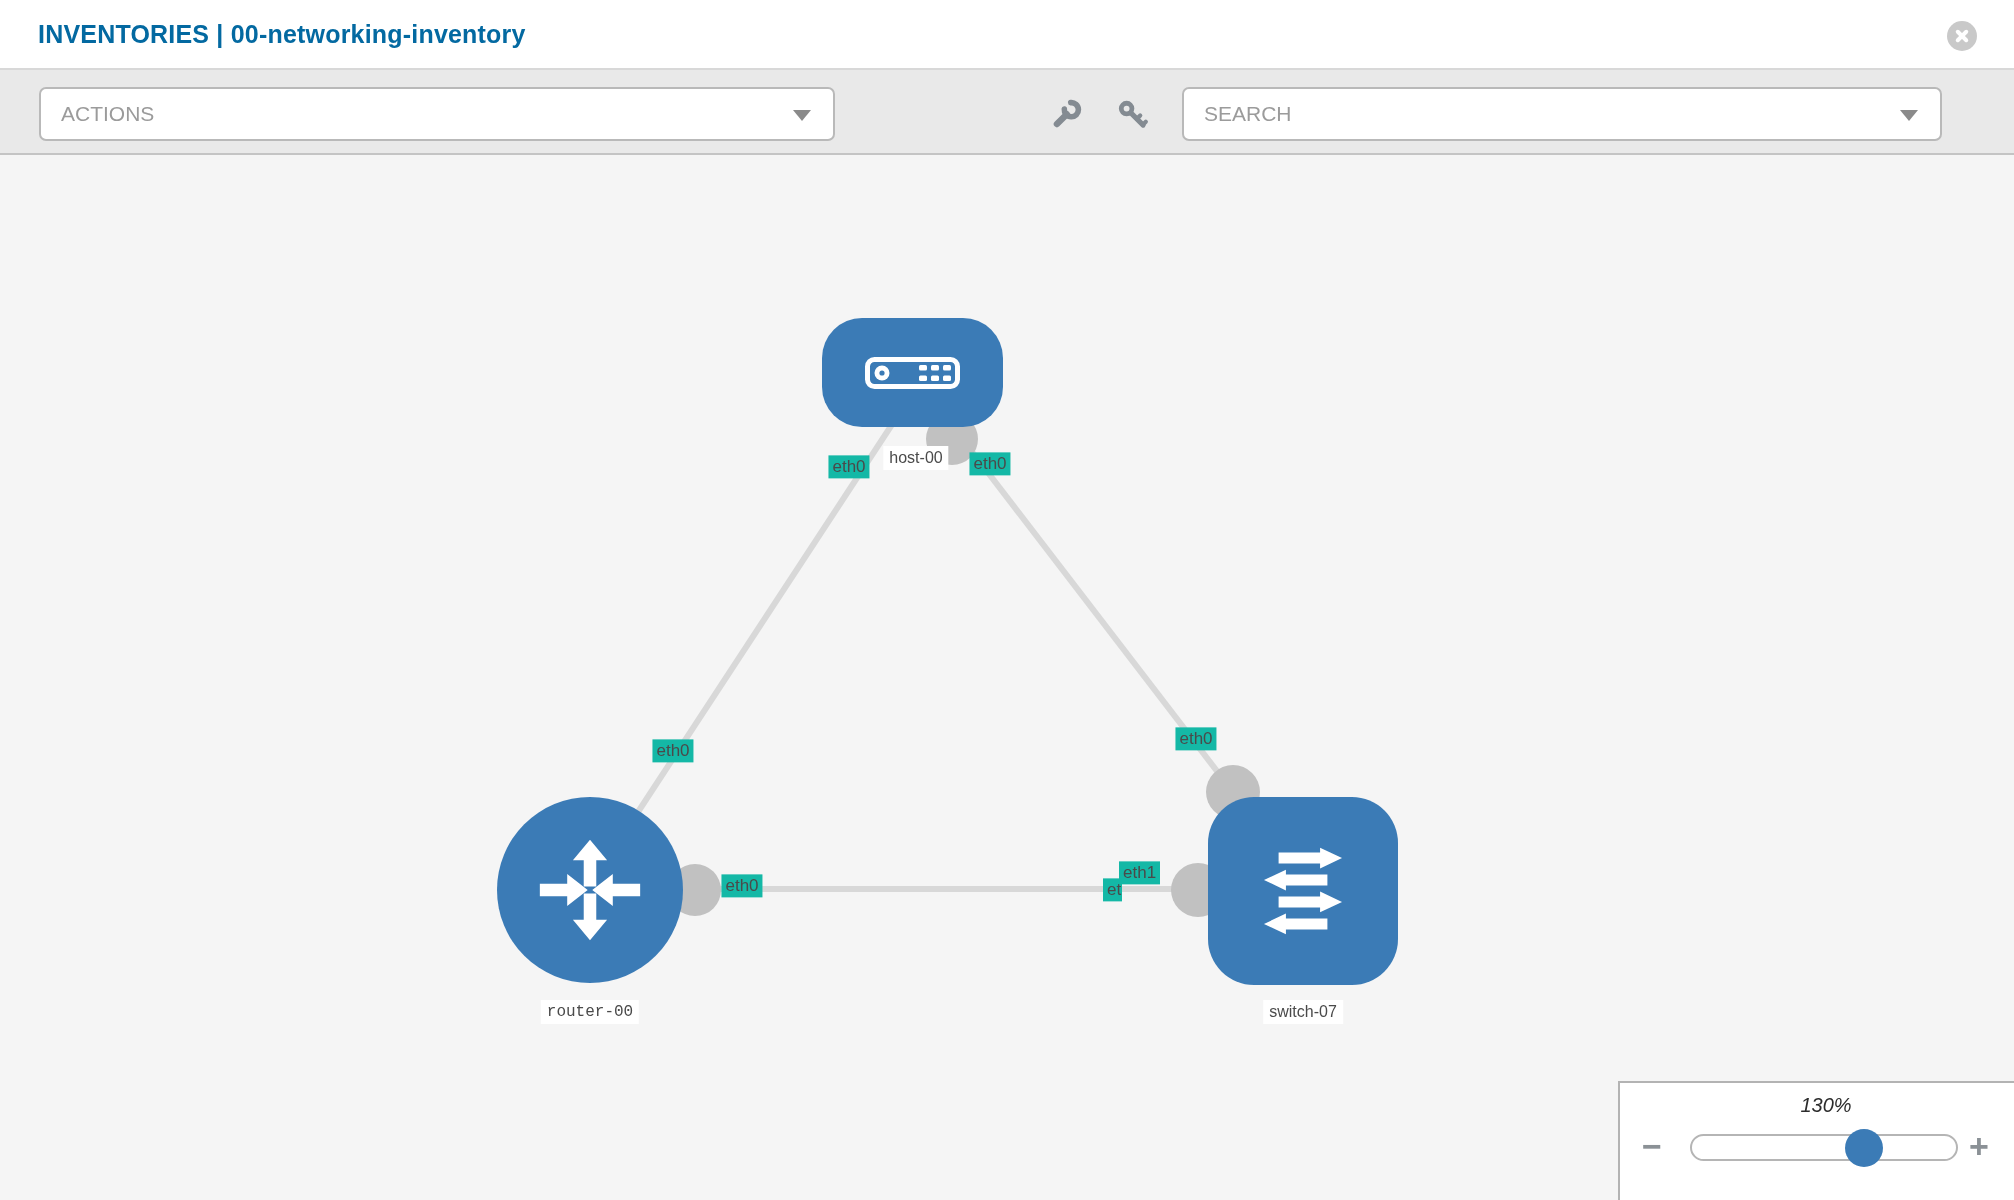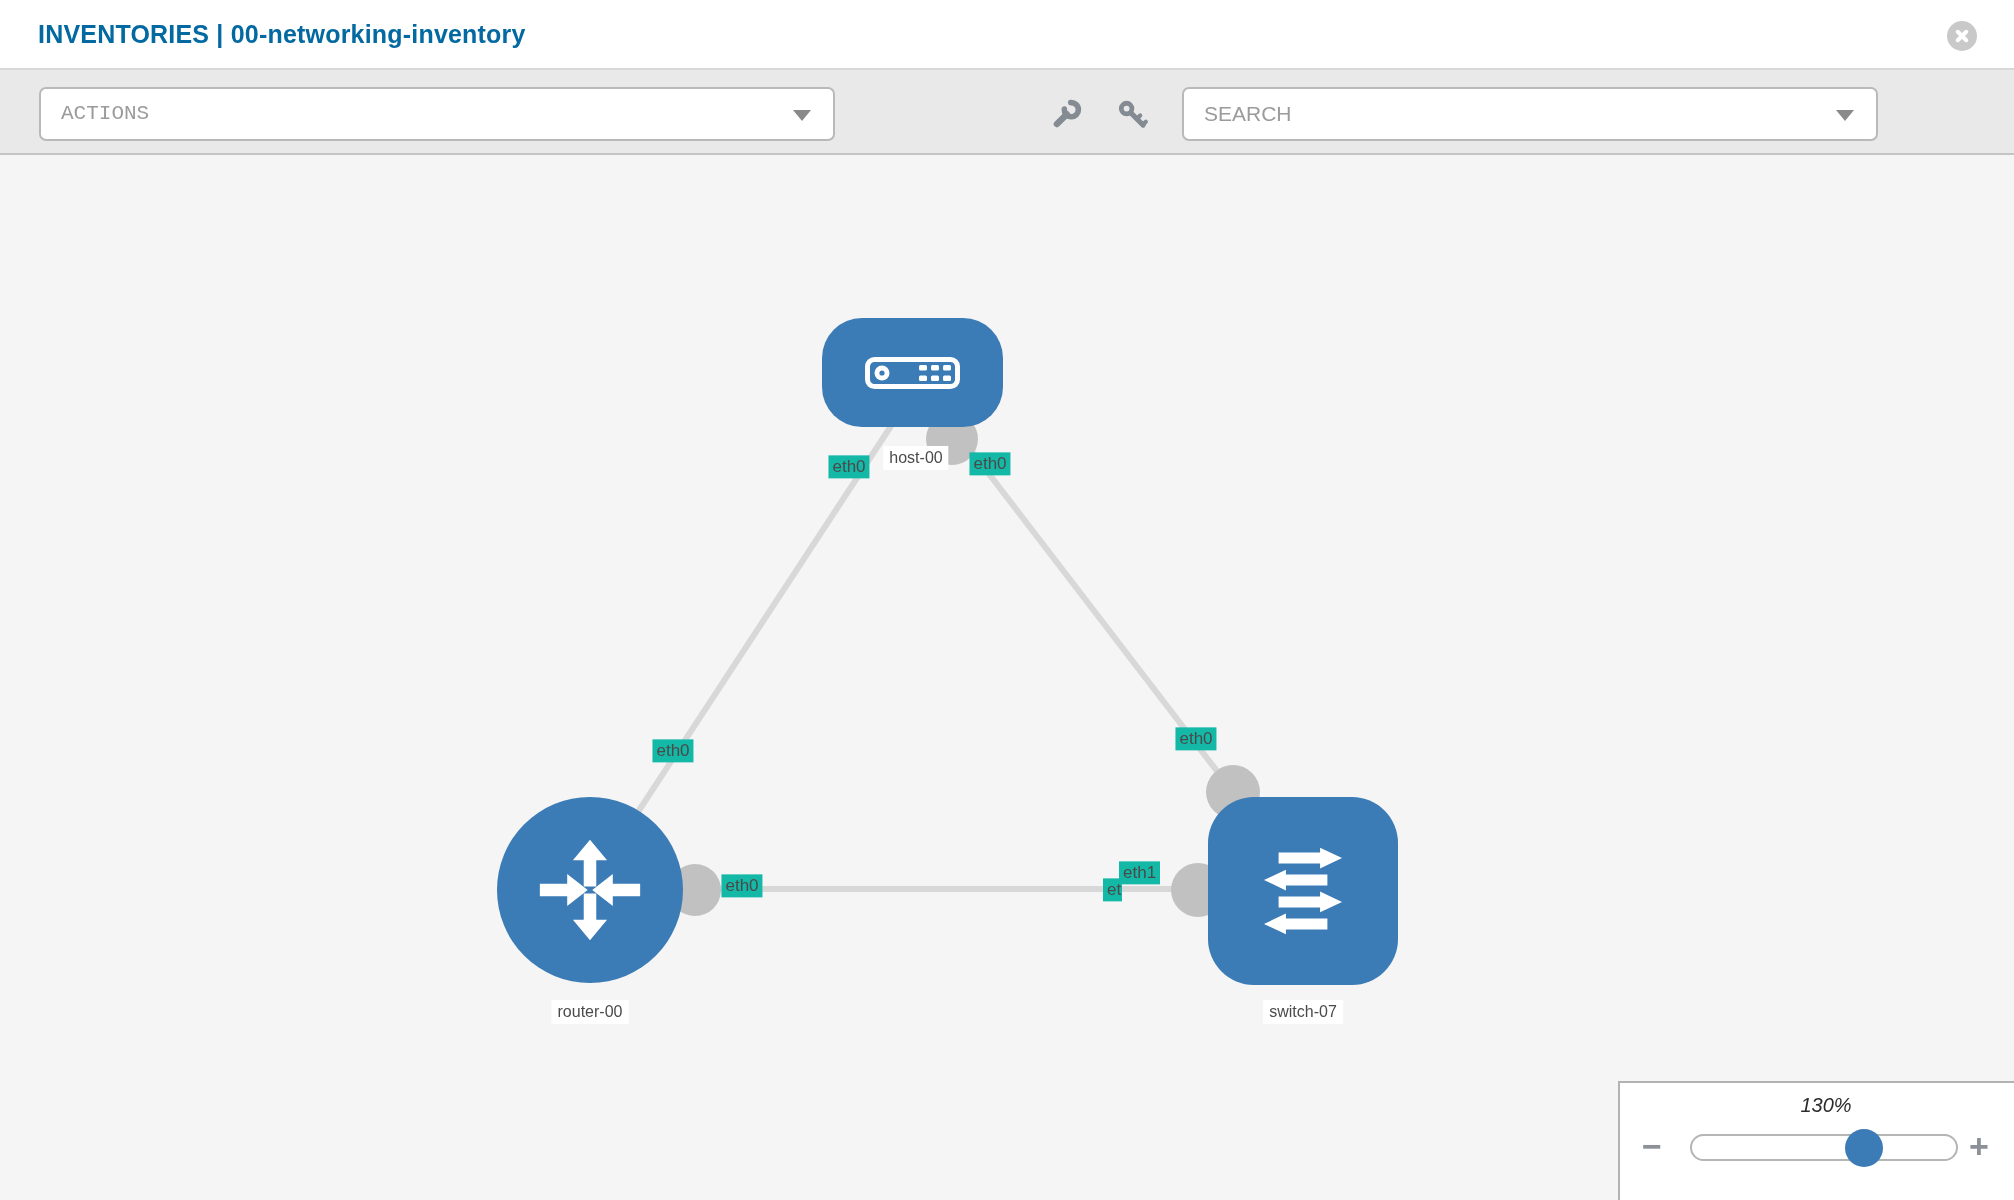--- a/index.html
+++ b/index.html
@@ -22,22 +22,22 @@
 
   
   .toolbar { position:relative; height:85px; background:#e9e9e9; border-bottom:2px solid #c4c4c4; }
   .dropdown { position:absolute; top:17px; height:54px; background:#fff;
     border:2px solid #b9b9b9; border-radius:7px; cursor:pointer; }
   .dropdown .dd-label { position:absolute; left:20px; top:0; line-height:50px;
     font-size:21px; color:#9b9b9b; }
   .dropdown .caret { position:absolute; right:22px; top:21px; width:0; height:0;
     border-left:9px solid transparent; border-right:9px solid transparent;
     border-top:11px solid #8a8a8a; }
-  .dd-actions { left:39px; width:796px;font-family:Liberation Mono, monospace; }
-  .dd-search  { left:1182px; width:696px;padding-left:31px; }
+  .dd-actions { left:39px; width:796px; }
+  .dd-search  { left:1182px; width:760px;padding-left:31px; }
   .tool-btn { position:absolute; top:27px; width:36px; height:36px; cursor:pointer;
     display:flex; align-items:center; justify-content:center; }
   .tool-wrench { left:1048px; }
   .tool-key    { left:1115px; }
 
   
   .canvas { position:relative; height:1045px; background:#f5f5f5; overflow:hidden; }
   .wires { position:absolute; left:0; top:0; z-index:1; }
 
   .node { position:absolute; z-index:2; background:#3b7bb6;
@@ -158,21 +158,21 @@
 
     <div class="iflabel" style="left:849px;  top:312px;">eth0</div>
     <div class="iflabel" style="left:673px;  top:596px;">eth0</div>
     <div class="iflabel" style="left:990px;  top:309px;">eth0</div>
     <div class="iflabel" style="left:1196px; top:584px;">eth0</div>
     <div class="iflabel" style="left:742px;  top:731px;">eth0</div>
     <div class="iflabel anchor-left clip" style="left:1103px; top:735px;">eth0</div>
     <div class="iflabel anchor-left" style="left:1119px; top:718px;">eth1</div>
 
     <div class="nodelabel" style="left:916px;  top:303px;">host-00</div>
-    <div class="nodelabel" style="left:590px;  top:857px;">router-00</div>
+    <div class="nodelabel" style="left:590px;  top:857px;font-family:Liberation Mono, monospace;">router-00</div>
     <div class="nodelabel" style="left:1303px; top:857px;">switch-07</div>
 
     <div class="zoom-panel">
       <div class="zoom-level">130%</div>
       <div class="zoom-minus">−</div>
       <div class="zoom-track"></div>
       <div class="zoom-thumb"></div>
       <div class="zoom-plus">+</div>
     </div>
 

